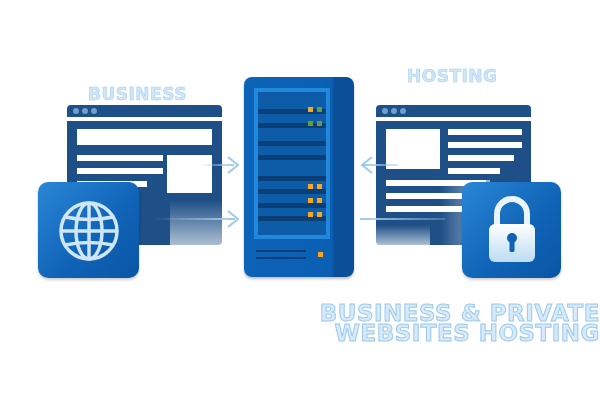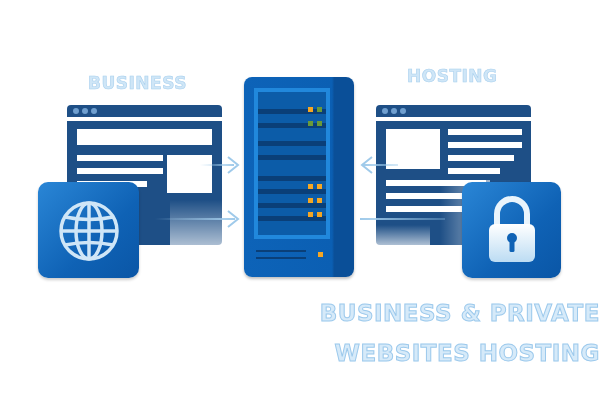--- a/index.html
+++ b/index.html
@@ -10,21 +10,21 @@
   .title{font-weight:bold;color:#d6eaf9;-webkit-text-stroke:1px #9cc9ec;font-size:23px;letter-spacing:0.5px;width:600px;text-align:right;left:0;}
   .browser{background:#1e4f86;border-radius:4px;}
   .white{background:#fff;}
   .tile{border-radius:10px;background:linear-gradient(135deg,#2a86d6 0%,#0f62b5 60%,#0a56a6 100%);box-shadow:0 2px 3px rgba(0,0,0,0.2);}
   .arrow-line{height:2px;background:linear-gradient(90deg,rgba(150,200,235,0),#9fcaea);}
   .led{width:5px;height:5px;}
 </style>
 </head>
 <body>
 
-<div class="abs label" style="left:88px;top:73px;">BUSINESS</div>
+<div class="abs label" style="left:88px;top:84px;">BUSINESS</div>
 <div class="abs label" style="left:407px;top:66px;">HOSTING</div>
 
 <div class="abs browser" style="left:67px;top:105px;width:155px;height:140px;">
   <div class="abs" style="left:0;top:0;width:155px;height:12px;">
     <span class="abs" style="left:6px;top:3px;width:6px;height:6px;border-radius:50%;background:#6f9fcf;"></span>
     <span class="abs" style="left:15px;top:3px;width:6px;height:6px;border-radius:50%;background:#6f9fcf;"></span>
     <span class="abs" style="left:24px;top:3px;width:6px;height:6px;border-radius:50%;background:#6f9fcf;"></span>
   </div>
   <div class="abs white" style="left:0;top:12px;width:155px;height:4px;"></div>
   <div class="abs white" style="left:10px;top:24px;width:135px;height:16px;"></div>
@@ -119,13 +119,13 @@
         </linearGradient>
       </defs>
     <path d="M10 30 V18 A15 15 0 0 1 40 18 V30" fill="none" stroke="#e9f4fc" stroke-width="6"></path>
     <rect x="2" y="28" width="46" height="38" rx="6" fill="url(#lg)"></rect>
     <circle cx="25" cy="42" r="5" fill="#0f62b5"></circle>
     <rect x="22.5" y="44" width="5" height="12" rx="1.5" fill="#0f62b5"></rect>
   </svg>
 </div>
 
 <div class="abs title" style="top:300px;">BUSINESS &amp; PRIVATE</div>
-<div class="abs title" style="top:340px;">WEBSITES HOSTING</div>
+<div class="abs title" style="top:320px;">WEBSITES HOSTING</div>
 
 </body></html>

